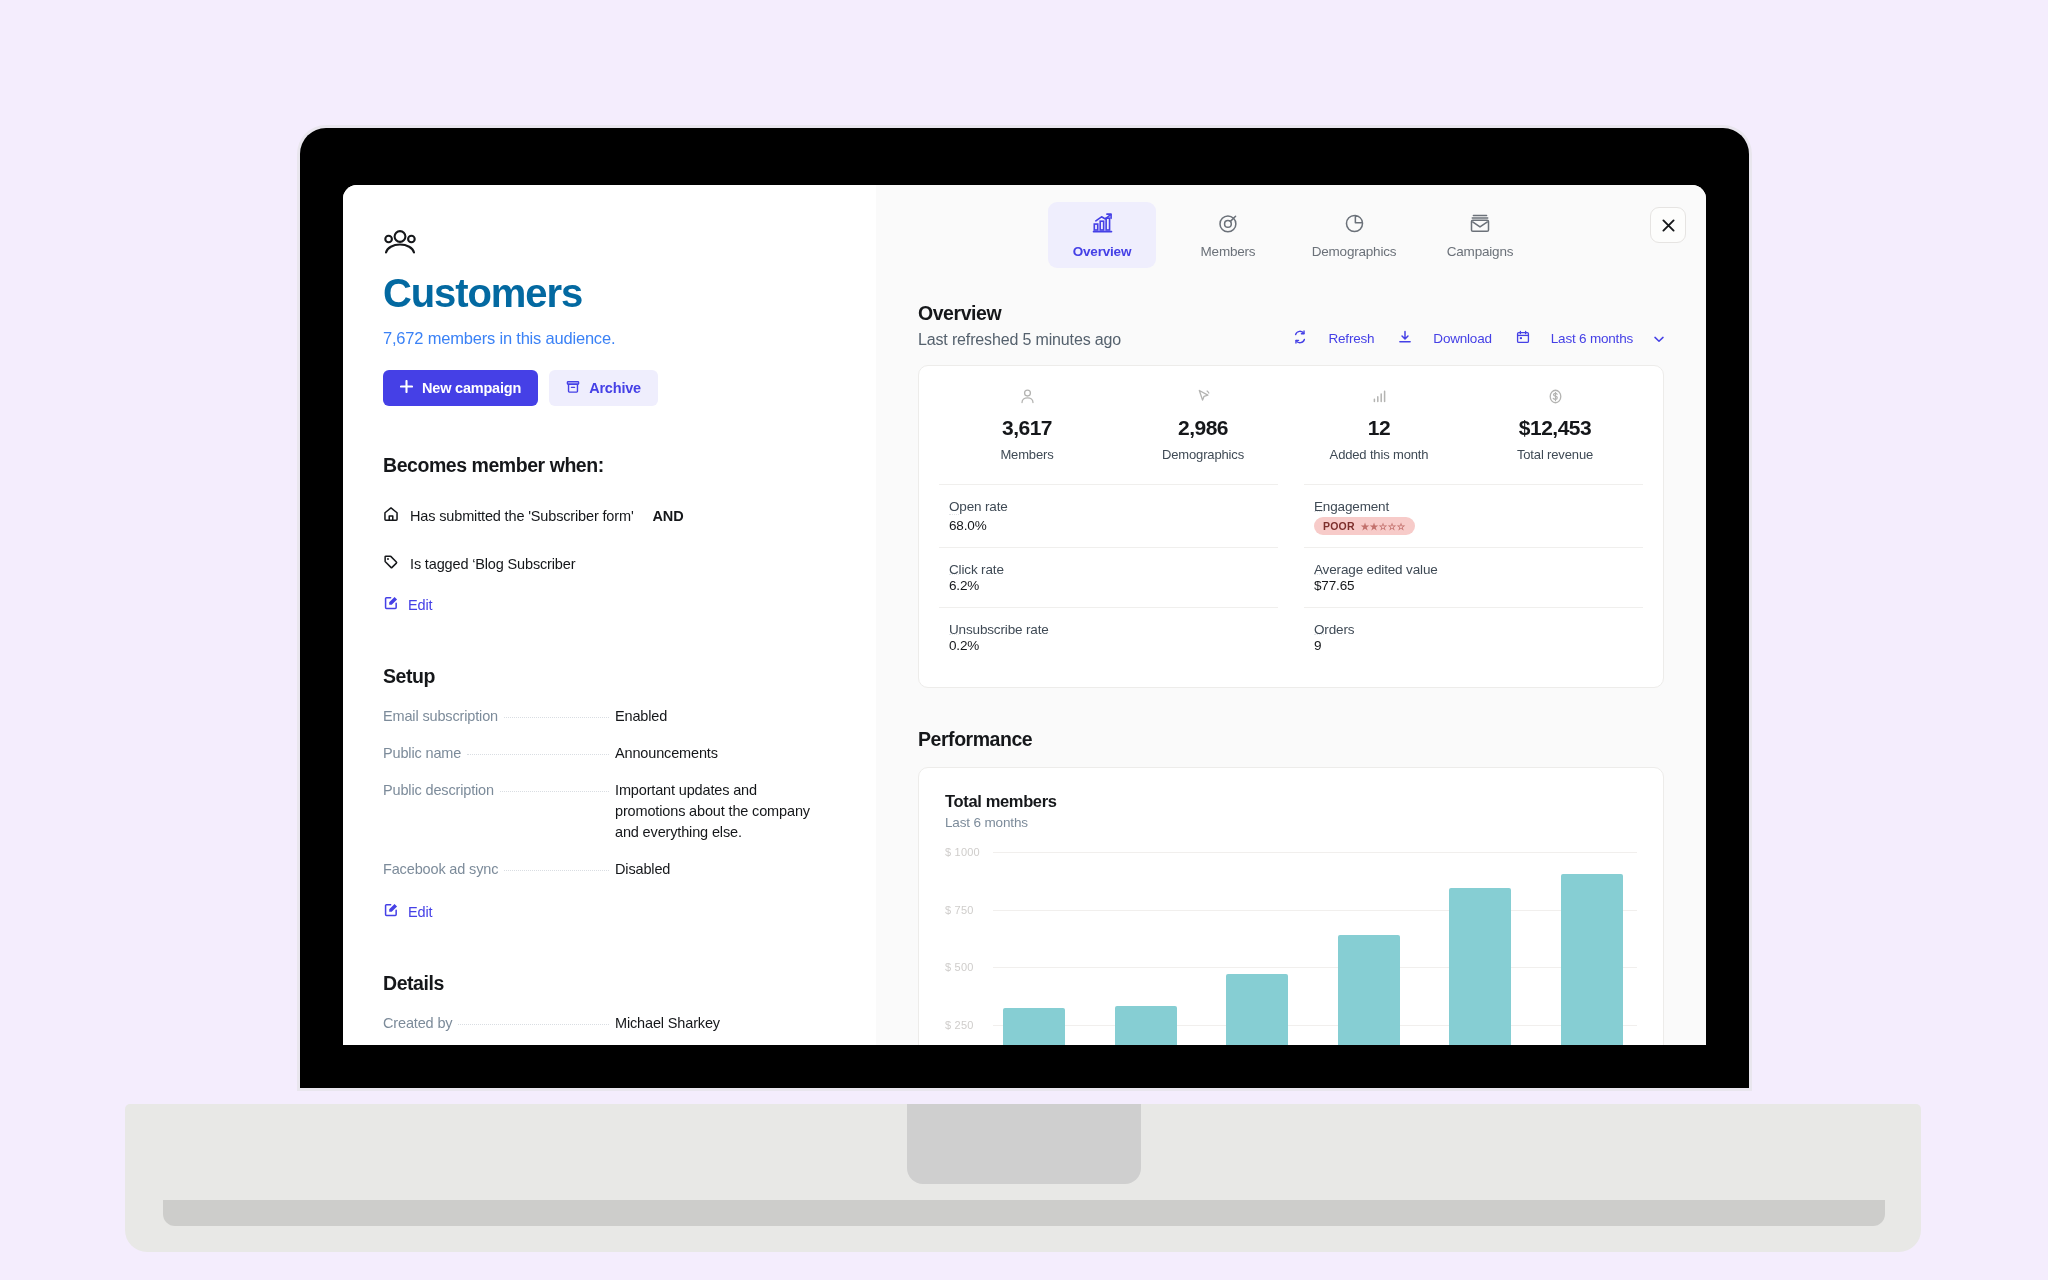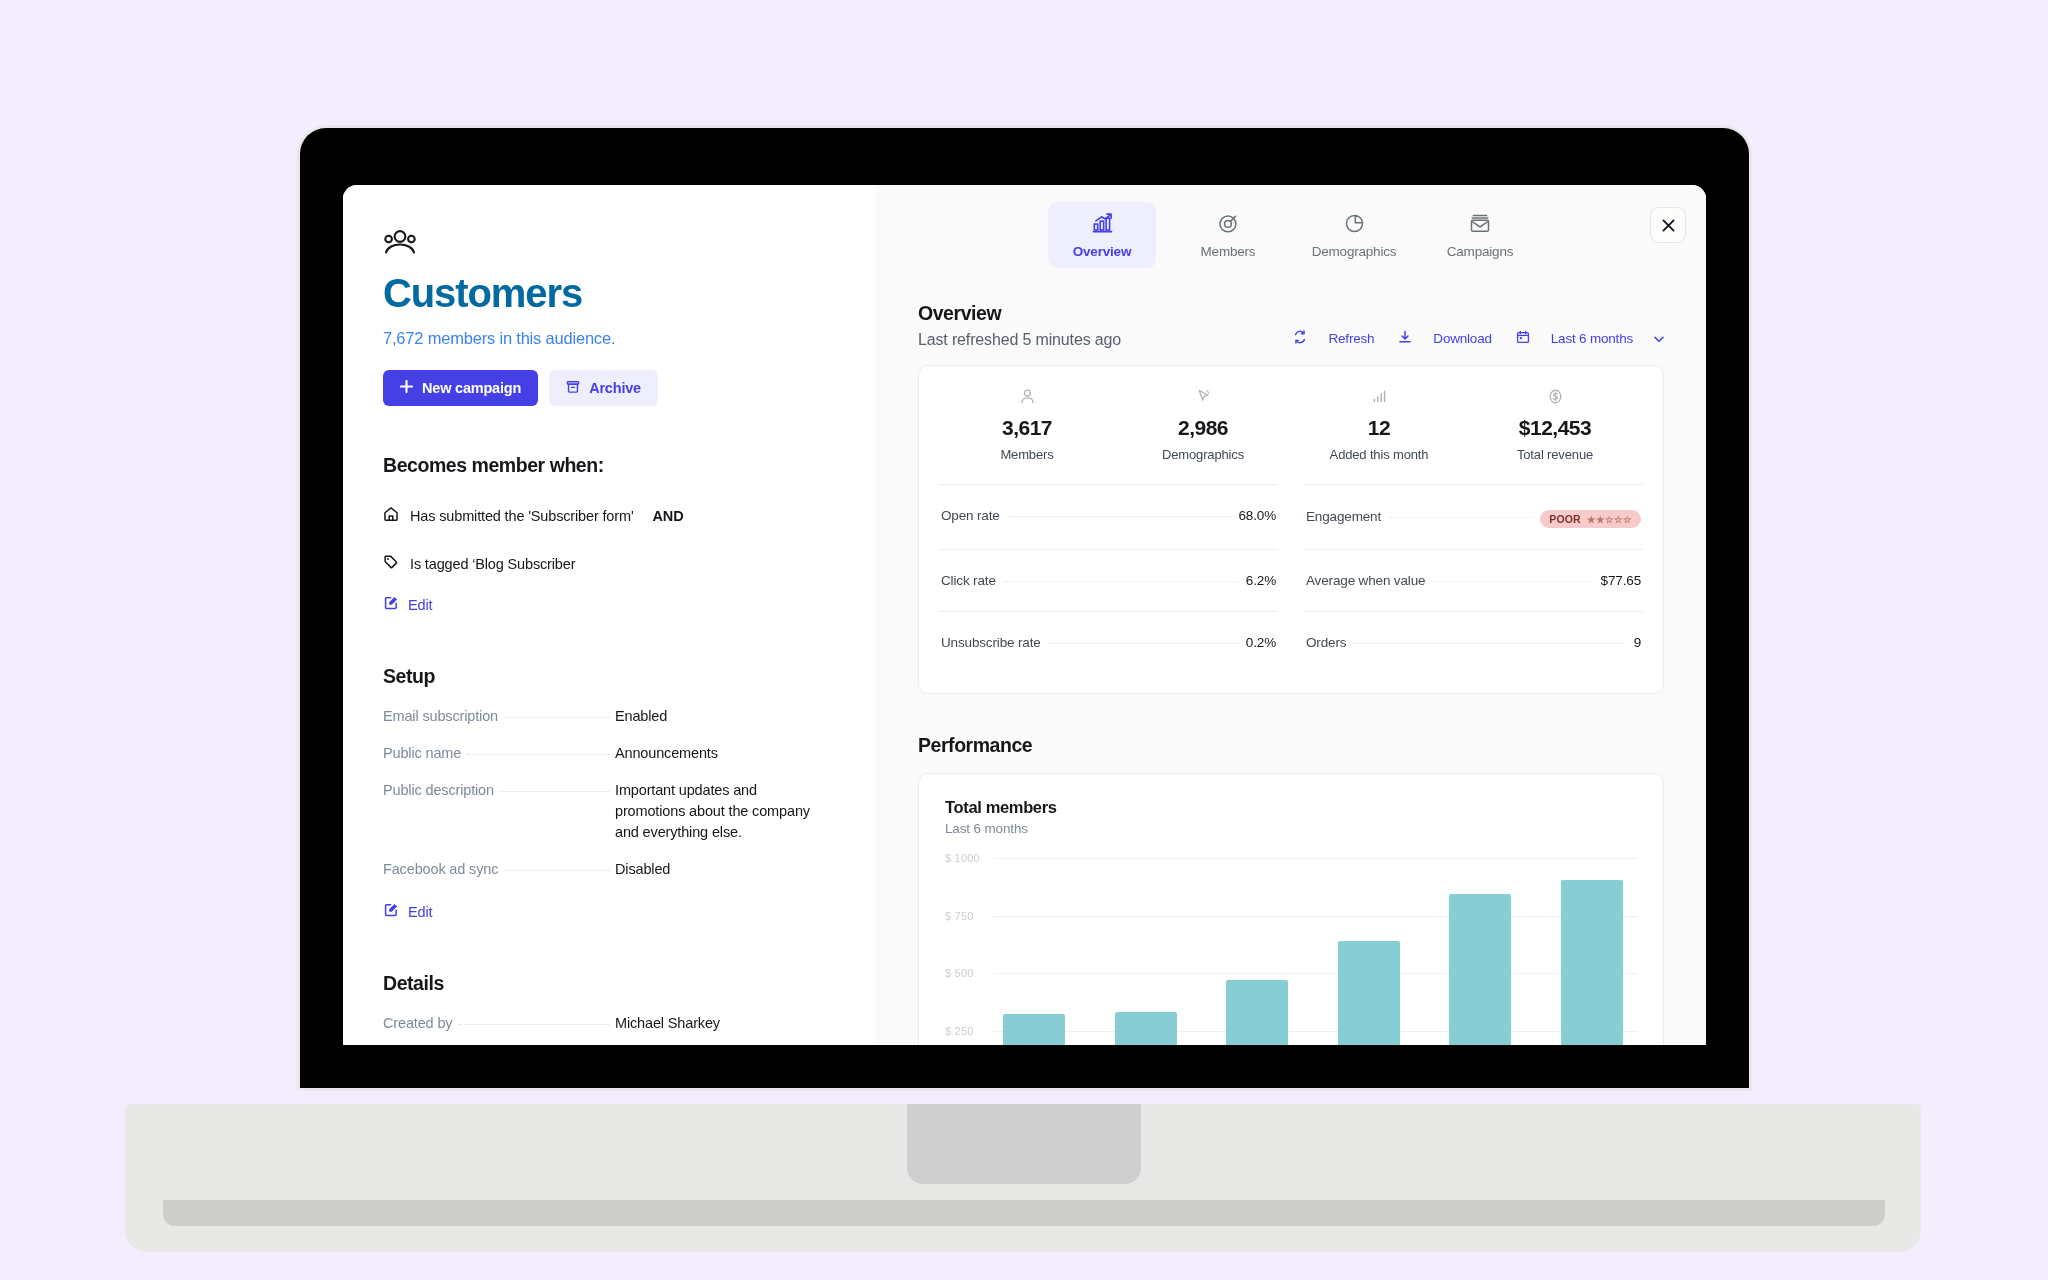--- a/index.html
+++ b/index.html
@@ -313,24 +313,25 @@
   #metrics-grid {
     display: grid;
     grid-template-columns: 1fr 1fr;
     column-gap: 26px;
   }
 
   .metric-row {
     display: flex;
     align-items: baseline;
     border-top: 1px solid #f0efed;
-    padding: 23px 2px;
+    padding: 14px 2px;
     font-size: 13.5px;
     letter-spacing: -0.15px;
     min-height: 44px;
+    flex-direction: column;
   }
 
   .metric-key { flex: 0 0 auto; color: #3f4a55; white-space: nowrap; }
   .metric-dots {
     flex: 1 1 auto;
     min-width: 10px;
     margin: 0 8px;
     border-bottom: 1.5px dotted #e2e4e7;
     transform: translateY(-3px);
   }
@@ -712,21 +713,21 @@
               </span>
             </div>
 
             <div class="metric-row">
               <span class="metric-key">Click rate</span>
               <span class="metric-dots"></span>
               <span class="metric-val">6.2%</span>
             </div>
 
             <div class="metric-row">
-              <span class="metric-key">Average when value</span>
+              <span class="metric-key">Average edited value</span>
               <span class="metric-dots"></span>
               <span class="metric-val">$77.65</span>
             </div>
 
             <div class="metric-row">
               <span class="metric-key">Unsubscribe rate</span>
               <span class="metric-dots"></span>
               <span class="metric-val">0.2%</span>
             </div>
 

